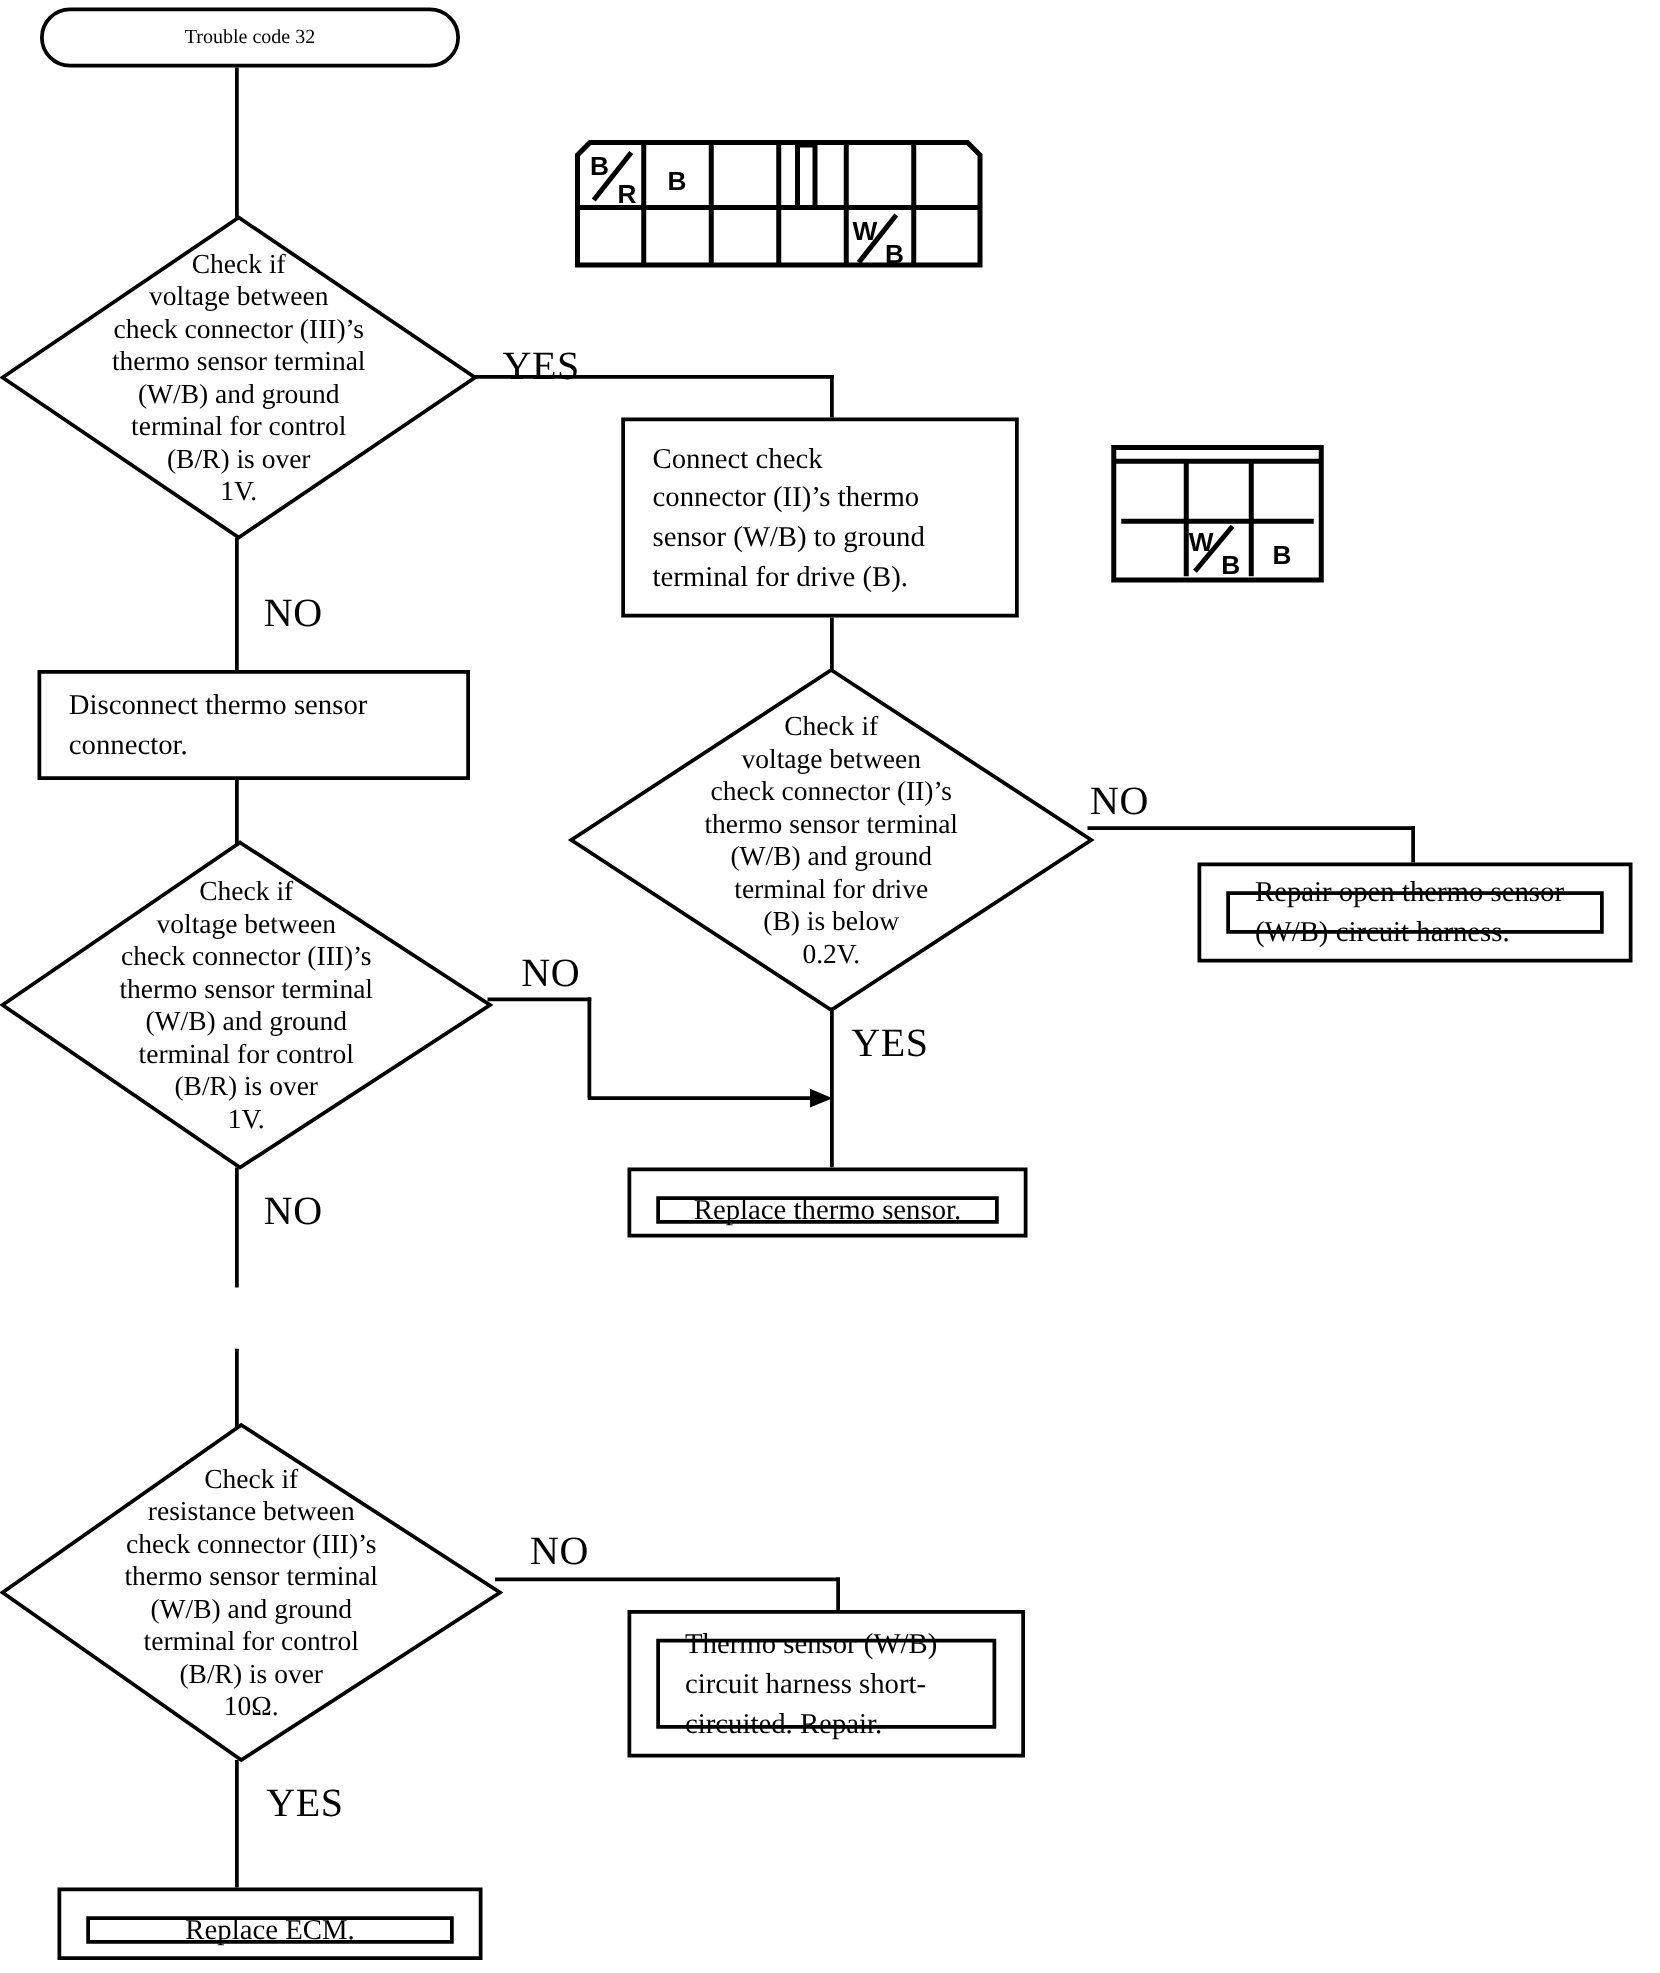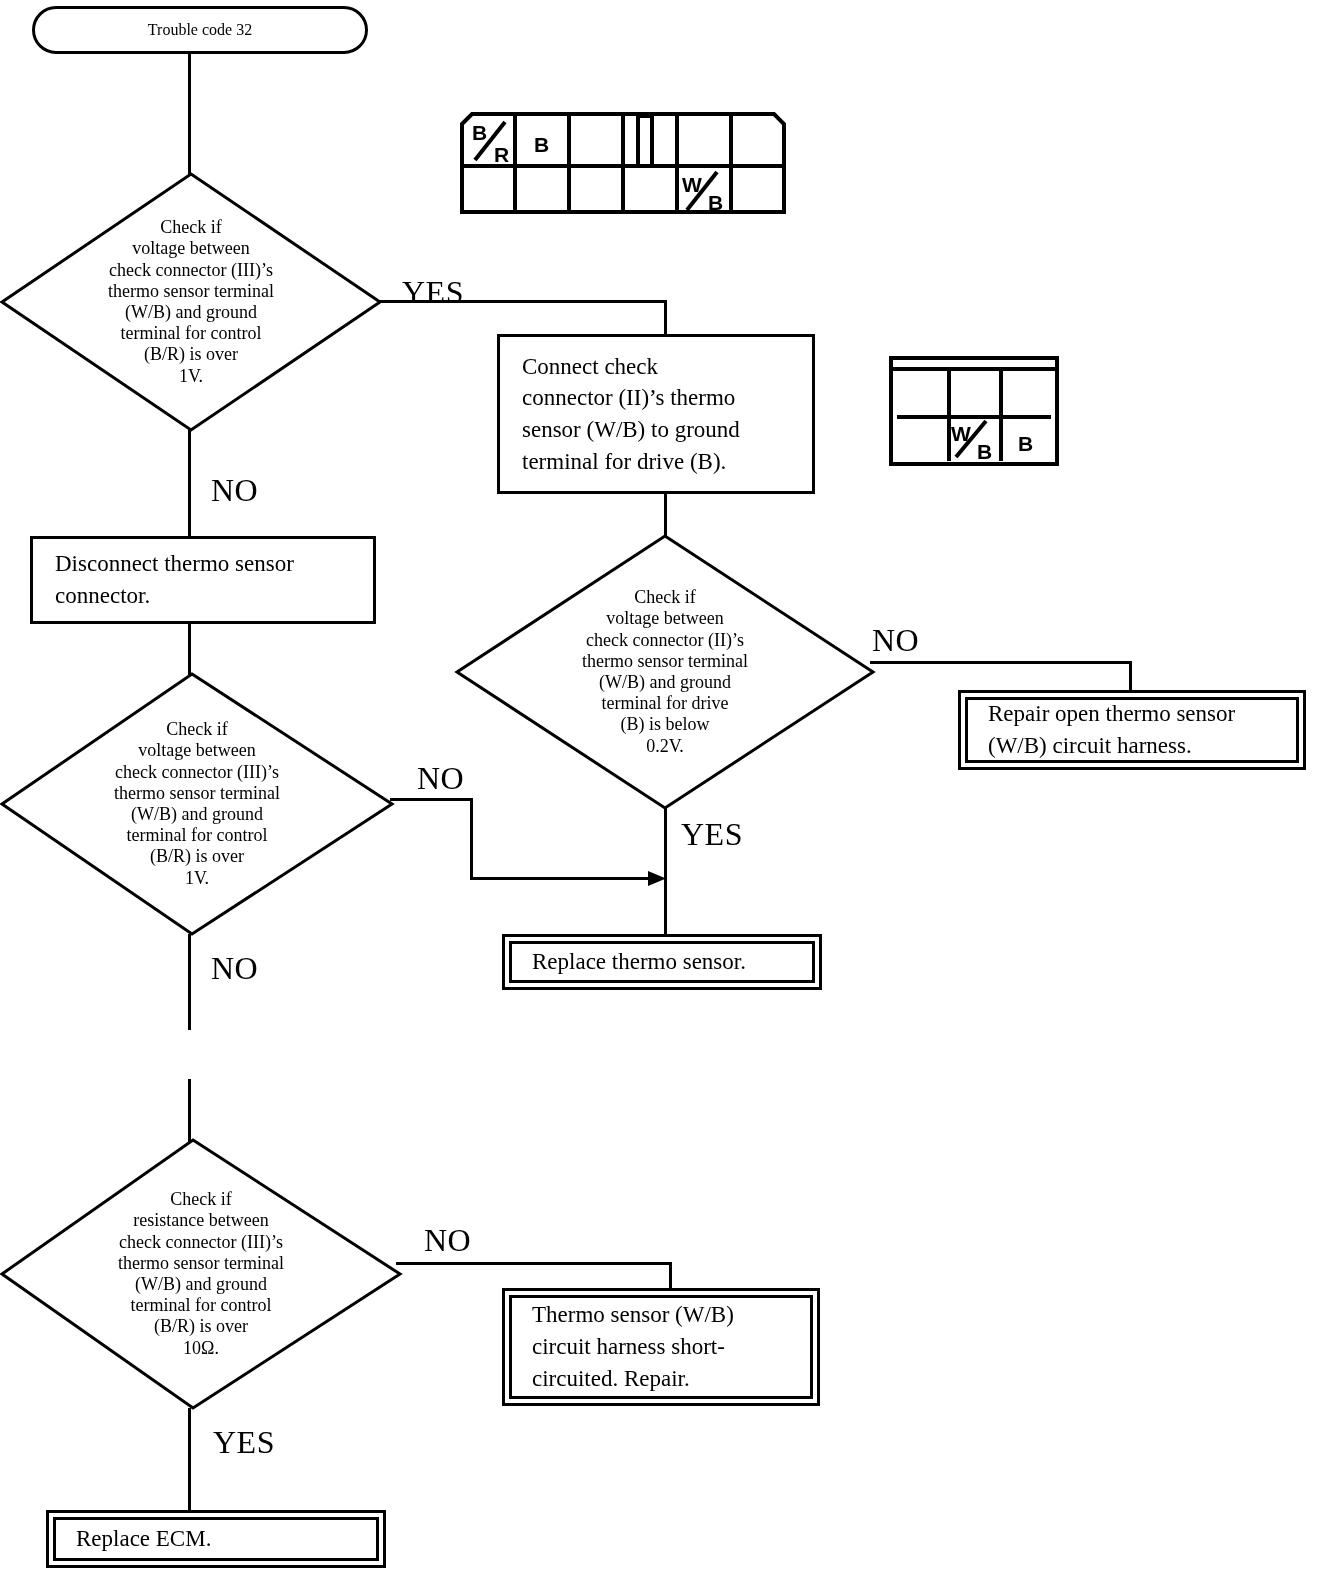--- a/index.html
+++ b/index.html
@@ -44,49 +44,49 @@
     padding: 10px 22px;
     font-size: 23px;
     line-height: 1.38;
   }
 
   
   .dblbox {
     border: 3px solid #000;
     background: #fff;
     box-sizing: border-box;
-    padding: 4px;
+    padding: 20px;
   }
   .dblbox > .inner {
     border: 3px solid #000;
     width: 100%;
     height: 100%;
     box-sizing: border-box;
     display: flex;
     align-items: center;
     padding: 8px 20px;
     font-size: 23px;
     line-height: 1.38;
     background: #fff;
   }
-  .dblbox > .inner.centered { text-align: center; }
+  .dblbox > .inner.centered { justify-content: center; text-align: center; }
 
   
   .diamond-wrap { position: absolute; }
   .diamond-wrap svg { position: absolute; left: 0; top: 0; overflow: visible; }
   .diamond-text {
     position: absolute;
     left: 0; top: 0;
     width: 100%; height: 100%;
     display: flex;
     flex-direction: column;
     align-items: center;
     justify-content: center;
     text-align: center;
-    font-size: 18px;
+    font-size: 22px;
     line-height: 1.18;
     pointer-events: none;
   }
 
   
   .vline { background: #000; width: 3px; }
   .hline { background: #000; height: 3px; }
 
   .edge-label {
     position: absolute;

